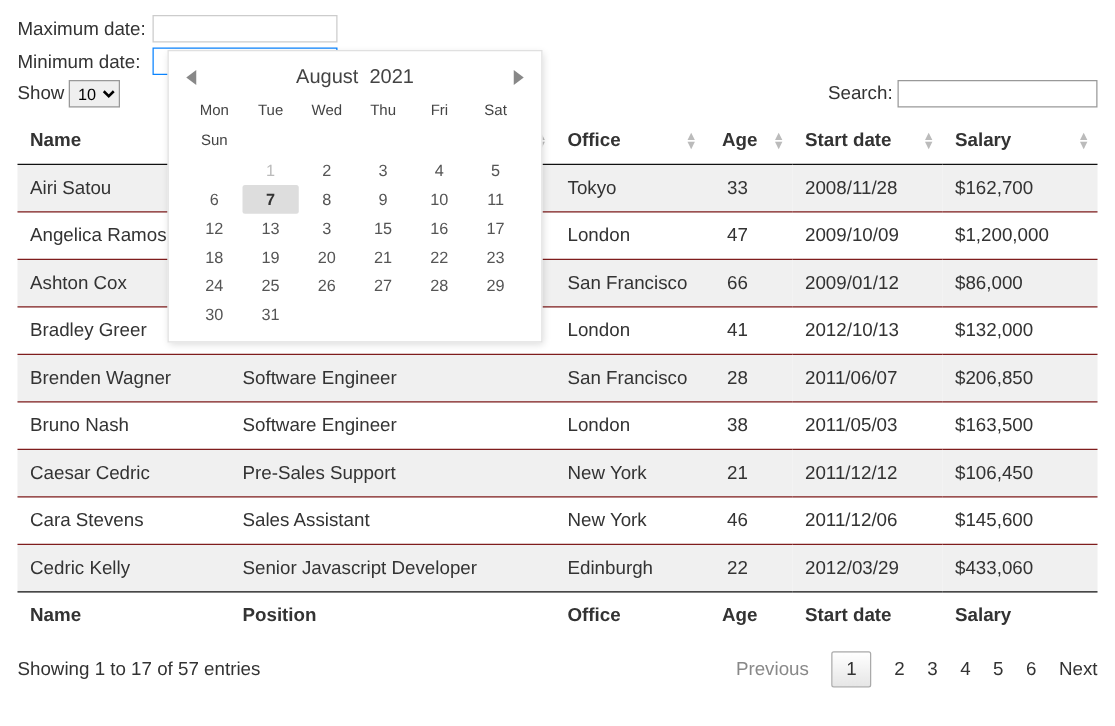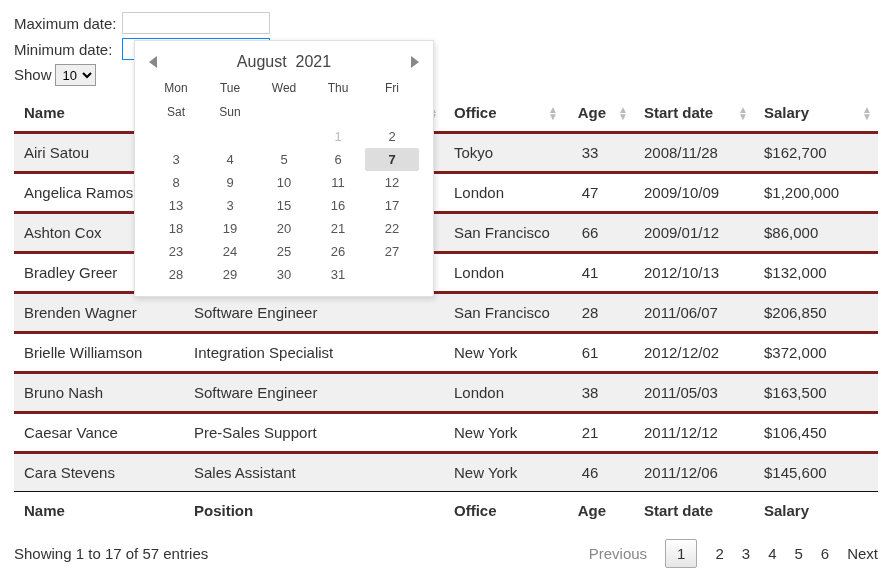--- a/index.html
+++ b/index.html
@@ -8,40 +8,40 @@
 .filter-row label { font-size: 15px; }
 .filter-row input { height: 22px; width: 148px; border: 1px solid #ccc; padding: 2px 4px; font-size: 14px; }
 .filter-row input.focused { border: 1.5px solid #0a84ff; outline: none; }
 .controls-row { display: flex; justify-content: space-between; align-items: flex-start; margin-top: 4px; margin-bottom: 8px; }
 .controls-row label { font-size: 15px; }
 select { border: 1px solid #999; height: 22px; font-size: 13px; padding: 0 2px; }
 .search-wrap input { border: 1px solid #999; height: 22px; width: 160px; padding: 2px 4px; font-size: 13px; }
 table { width: 100%; border-collapse: collapse; }
 thead th { text-align: left; font-weight: 700; font-size: 15px; padding: 10px 10px; border-bottom: 1.5px solid #111; position: relative; }
 tfoot th { text-align: left; font-weight: 700; font-size: 15px; padding: 10px 10px; border-top: 1.5px solid #111; }
-tbody td { padding: 10px 10px; border-top: 3px solid #7f1d1d; font-size: 15px; }
+tbody td { padding: 10px 10px; border-top: 1px solid #7f1d1d; font-size: 15px; }
 tbody tr:nth-child(odd) { background: #f0f0f0; }
 .sort-icons { position: absolute; right: 6px; top: 50%; transform: translateY(-50%); display: flex; flex-direction: column; line-height: 5px; font-size: 10px; color: #bbb; }
 .sort-icons span { line-height: 7px; }
 .sort-icons .active { color: #555; }
 th.age { text-align: right; padding-right: 28px; }
 td.age { text-align: center; padding-right: 28px; }
 .footer-row { display: flex; justify-content: space-between; align-items: center; margin-top: 10px; font-size: 15px; }
 .paginate { display: flex; align-items: center; gap: 18px; }
 .paginate .disabled { color: #888; }
 .paginate .page { color: #333; cursor: pointer; }
 .paginate .current { border: 1px solid #aaa; padding: 5px 11px; border-radius: 2px; background: linear-gradient(#fff,#e6e6e6); }
 
 .datepicker { position: absolute; left: 120px; top: 28px; width: 300px; background: #fff; border: 1px solid #e0e0e0; box-shadow: 1px 2px 6px rgba(0,0,0,0.15); padding: 8px 14px 10px; z-index: 100; font-size: 13px; }
 .dp-head { display: flex; align-items: center; justify-content: space-between; padding: 4px 0 6px; }
 .dp-head .arrow { width: 0; height: 0; cursor: pointer; }
 .dp-head .arrow.prev { border-top: 6px solid transparent; border-bottom: 6px solid transparent; border-right: 8px solid #888; }
 .dp-head .arrow.next { border-top: 6px solid transparent; border-bottom: 6px solid transparent; border-left: 8px solid #888; }
 .dp-title { font-size: 16px; color: #444; }
-.dp-grid { display: grid; grid-template-columns: repeat(5, 1fr); text-align: center; }
+.dp-grid { display: grid; grid-template-columns: repeat(6, 1fr); text-align: center; }
 .dp-grid .dow { font-size: 12px; color: #444; padding: 4px 0 6px; }
 .dp-grid .day { font-size: 13px; color: #555; padding: 4px 0; cursor: pointer; }
 .dp-grid .day.other { color: #bbb; }
 .dp-grid .day.today { background: #ddd; border-radius: 2px; font-weight: 600; color: #333; }
 .rel { position: relative; }
 </style>
 </head>
 <body>
 
 <div class="rel">
@@ -111,20 +111,24 @@
   </div>
 </div>
 
 <div class="controls-row">
   <div>
     <label>Show</label>
     <select>
       <option>10</option>
     </select>
   </div>
+  <div class="search-wrap">
+    <label>Search:</label>
+    <input type="text" placeholder="" style="">
+  </div>
 </div>
 
 <table>
   <colgroup>
     <col style="width:170px">
       <col style="width:260px">
       <col style="width:120px">
       <col style="width:70px">
       <col style="width:120px">
       <col>
@@ -192,50 +196,50 @@
       </tr>
       <tr>
         <td>Brenden Wagner</td>
         <td>Software Engineer</td>
         <td>San Francisco</td>
         <td class="age">28</td>
         <td>2011/06/07</td>
         <td>$206,850</td>
       </tr>
       <tr>
-        <td>Brielle Williamson</td>
-        <td>Integration Specialist</td>
-        <td>New York</td>
-        <td class="age">61</td>
-        <td>2012/12/02</td>
-        <td>$372,000</td>
-      </tr>
-      <tr>
         <td>Bruno Nash</td>
         <td>Software Engineer</td>
         <td>London</td>
         <td class="age">38</td>
         <td>2011/05/03</td>
         <td>$163,500</td>
       </tr>
       <tr>
-        <td>Caesar Vance</td>
+        <td>Caesar Cedric</td>
         <td>Pre-Sales Support</td>
         <td>New York</td>
         <td class="age">21</td>
         <td>2011/12/12</td>
         <td>$106,450</td>
       </tr>
       <tr>
         <td>Cara Stevens</td>
         <td>Sales Assistant</td>
         <td>New York</td>
         <td class="age">46</td>
         <td>2011/12/06</td>
         <td>$145,600</td>
+      </tr>
+      <tr>
+        <td>Cedric Kelly</td>
+        <td>Senior Javascript Developer</td>
+        <td>Edinburgh</td>
+        <td class="age">22</td>
+        <td>2012/03/29</td>
+        <td>$433,060</td>
       </tr>
     </tbody>
   <tfoot>
     <tr>
       <th>Name</th>
       <th>Position</th>
       <th>Office</th>
       <th class="age">Age</th>
       <th>Start date</th>
       <th>Salary</th>

